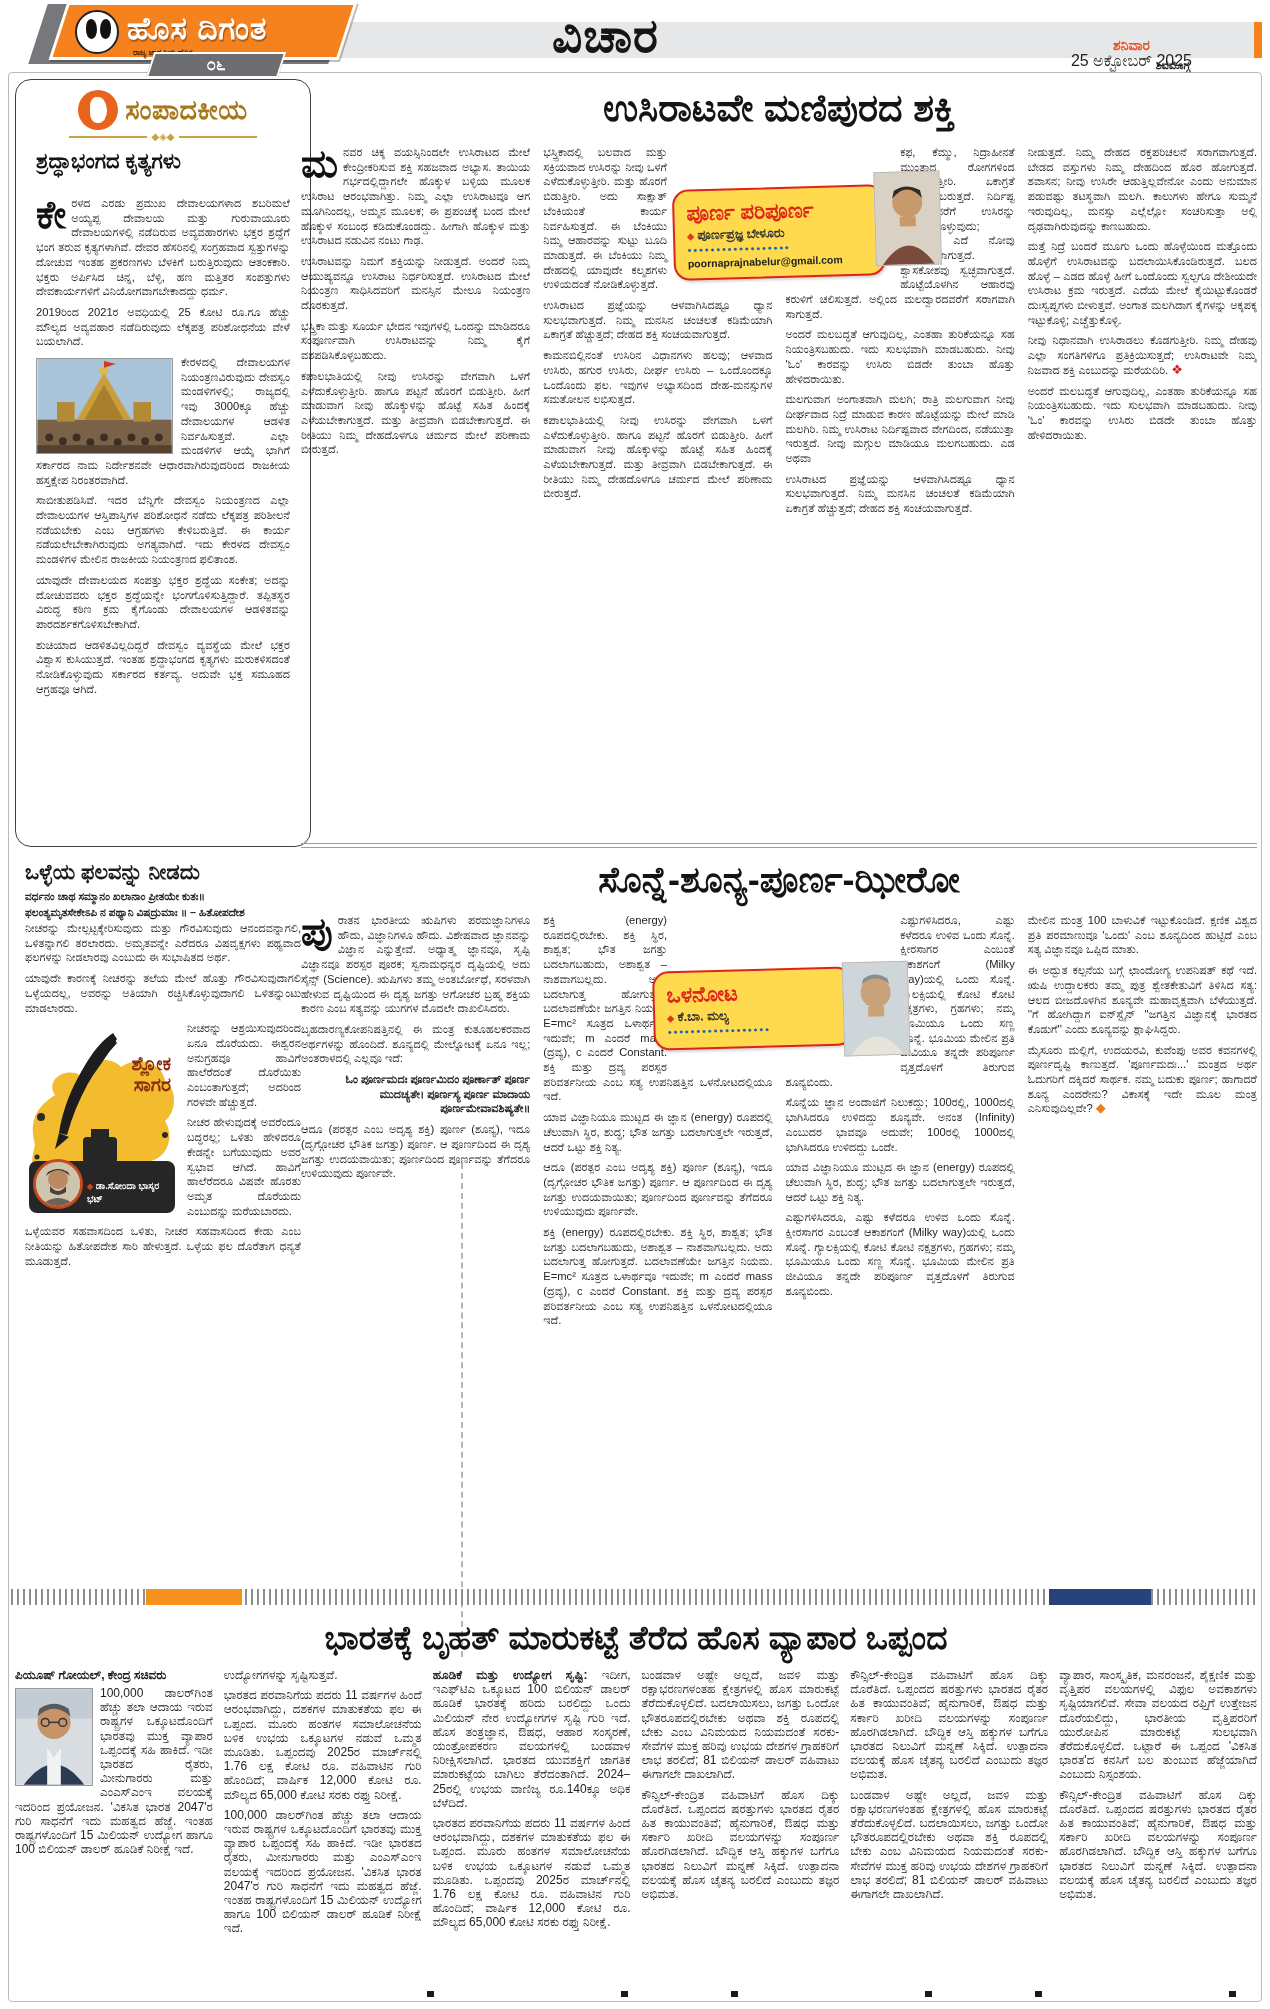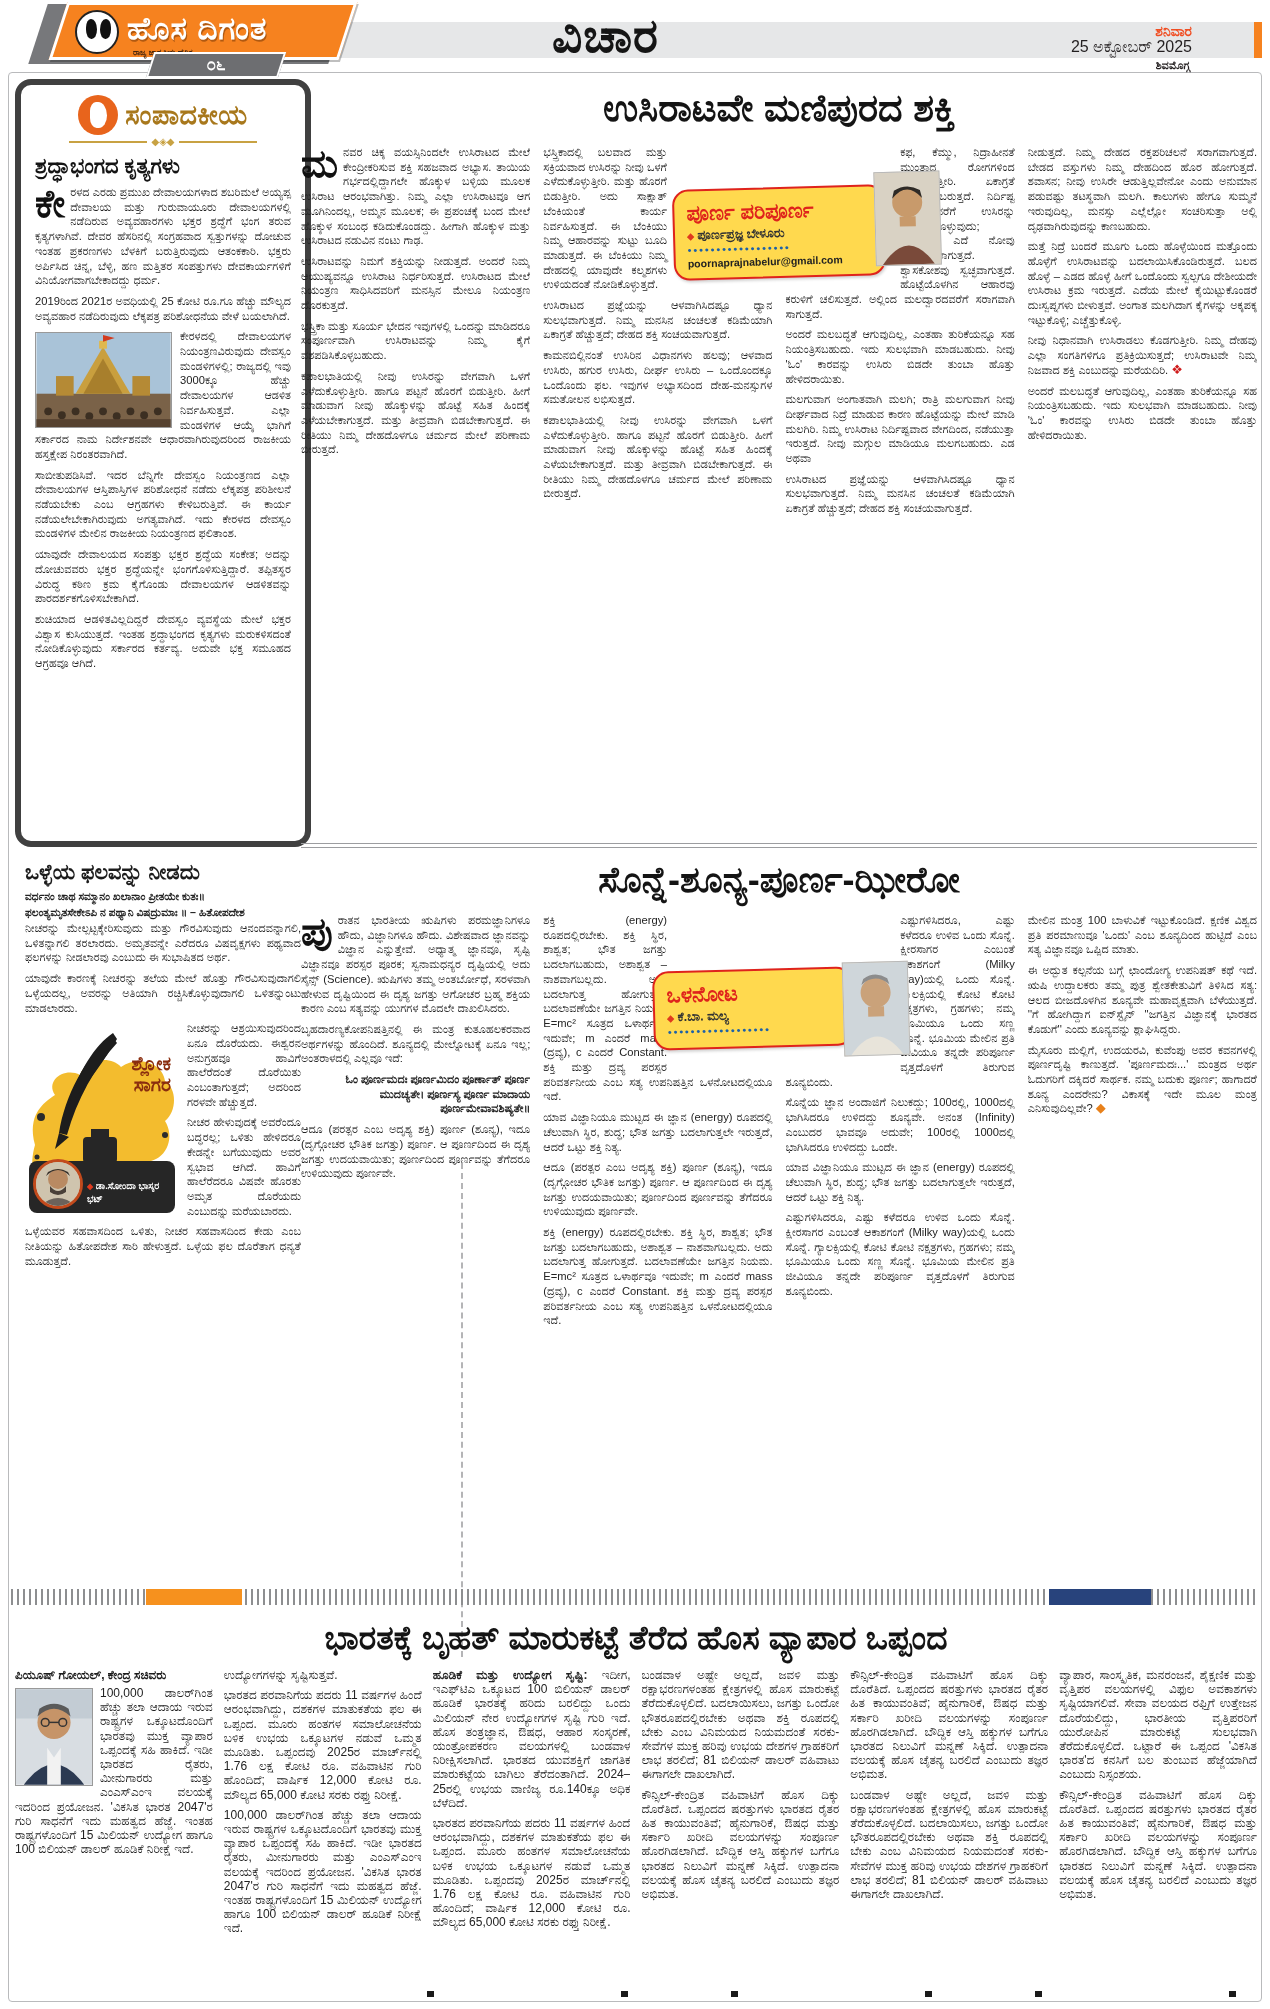--- a/index.html
+++ b/index.html
@@ -13,44 +13,44 @@
 .mh-logo{position:absolute;left:58px;top:2px;width:290px;height:58px;background:#f6821f;border:3px solid #fff;transform:skewX(-18deg);box-shadow:2px 2px 0 rgba(0,0,0,.25)}
 .mh-logo-inner{transform:skewX(18deg);position:relative;width:100%;height:100%}
 .mh-emblem{position:absolute;left:14px;top:5px;width:44px;height:44px;background:#fff;border-radius:50%;border:2px solid #222}
 .mh-emblem:before{content:"";position:absolute;left:9px;top:7px;width:11px;height:20px;background:#111;border-radius:45% 55% 50% 50%}
 .mh-emblem:after{content:"";position:absolute;left:23px;top:7px;width:11px;height:20px;background:#111;border-radius:55% 45% 50% 50%}
 .mh-title{position:absolute;left:66px;top:6px;font-size:31px;font-weight:bold;color:#fff;letter-spacing:1px;text-shadow:1px 2px 0 rgba(90,40,0,.45);white-space:nowrap}
 .mh-tagline{position:absolute;left:72px;top:43px;font-size:8px;font-weight:bold;color:#47260e;white-space:nowrap}
 .mh-pagenum{position:absolute;left:150px;top:52px;width:132px;height:26px;background:#6d6e71;transform:skewX(-18deg);border:2px solid #fff;z-index:6}
 .mh-pagenum span{display:block;transform:skewX(18deg);text-align:center;color:#fff;font-size:17px;font-weight:bold;line-height:22px}
 .mh-center-title{position:absolute;left:552px;top:8px;font-size:47px;font-weight:900;color:#151515;letter-spacing:1px;white-space:nowrap}
-.mh-date{position:absolute;right:78px;top:24px;text-align:right;line-height:15px}
+.mh-date{position:absolute;right:78px;top:38px;text-align:center;line-height:15px}
 .mh-day{font-size:14px;font-weight:bold;color:#f04e23}
 .mh-dt{font-size:16px;font-weight:normal;color:#231f20}
 .mh-city{position:absolute;right:80px;top:59px;font-size:11px;font-weight:bold;color:#231f20}
 .mh-orangebar{position:absolute;right:8px;top:22px;width:8px;height:36px;background:#f6821f}
 
 
 .frame{position:absolute;left:8px;top:72px;width:1254px;height:1930px;border:1px solid #b9babc;border-radius:4px;background:#fff}
 
 
 .btxt{font-size:11.2px;line-height:14.7px;text-align:justify;margin-bottom:6px;color:#222}
 .bold{font-weight:bold}
 .dropcap{float:left;font-weight:bold;font-size:39px;line-height:33px;padding:2px 5px 0 0;color:#111}
 
 
-.edit-box{position:absolute;left:6px;top:6px;width:296px;height:768px;border:6px solid #404040;border-radius:16px;padding:8px 14px;overflow:hidden}
+.edit-box{position:absolute;left:6px;top:6px;width:296px;height:768px;border:1px solid #404040;border-radius:16px;padding:8px 20px;overflow:hidden}
 .edit-head{display:flex;align-items:center;justify-content:center;gap:7px;margin-top:2px}
 .edit-logo{width:40px;height:40px;border-radius:50%;background:#e8641c;position:relative;flex:0 0 auto}
 .edit-logo:before{content:"";position:absolute;left:12px;top:7px;width:17px;height:26px;background:#fff;border-radius:40% 60% 55% 45%}
 .edit-title{font-size:27px;font-weight:bold;color:#a8781c;letter-spacing:.5px;white-space:nowrap}
 .edit-orn{display:flex;align-items:center;justify-content:center;gap:4px;margin:2px 0 6px}
 .edit-orn .ln{height:1.6px;width:78px;background:#c8a243}
 .edit-orn .dm{color:#c8a243;font-size:10px;line-height:10px}
-.edit-headline{font-size:21px;font-weight:bold;color:#141414;margin:2px 0 7px;line-height:25px}
+.edit-headline{font-size:21px;font-weight:bold;color:#141414;margin:2px 0 23px;line-height:25px}
 .temple-img{float:left;width:137px;height:96px;margin:3px 8px 3px 0;border:1px solid #999}
 
 
 .lsec2{position:absolute;left:6px;top:782px;width:296px;height:732px;padding:4px 10px;overflow:hidden}
 .lsec2-headline{font-size:21px;font-weight:bold;line-height:25px;margin-bottom:5px}
 .verse{font-size:10.6px;font-weight:bold;line-height:14px;margin-bottom:2px;color:#222}
 .shloka-box{float:left;width:154px;height:196px;margin:4px 8px 2px 0;position:relative}
 .shloka-title{position:absolute;right:8px;top:28px;text-align:right;font-size:19px;line-height:21px;font-weight:bold;color:#8a2d0e}
 .shloka-band{position:absolute;left:4px;bottom:8px;width:146px;height:52px;background:#262626;border-radius:8px}
 .shloka-face{position:absolute;left:8px;bottom:12px;width:50px;height:50px;border-radius:50%;border:3px solid #c24a1c;overflow:hidden;background:#cfc4b2;z-index:2}

